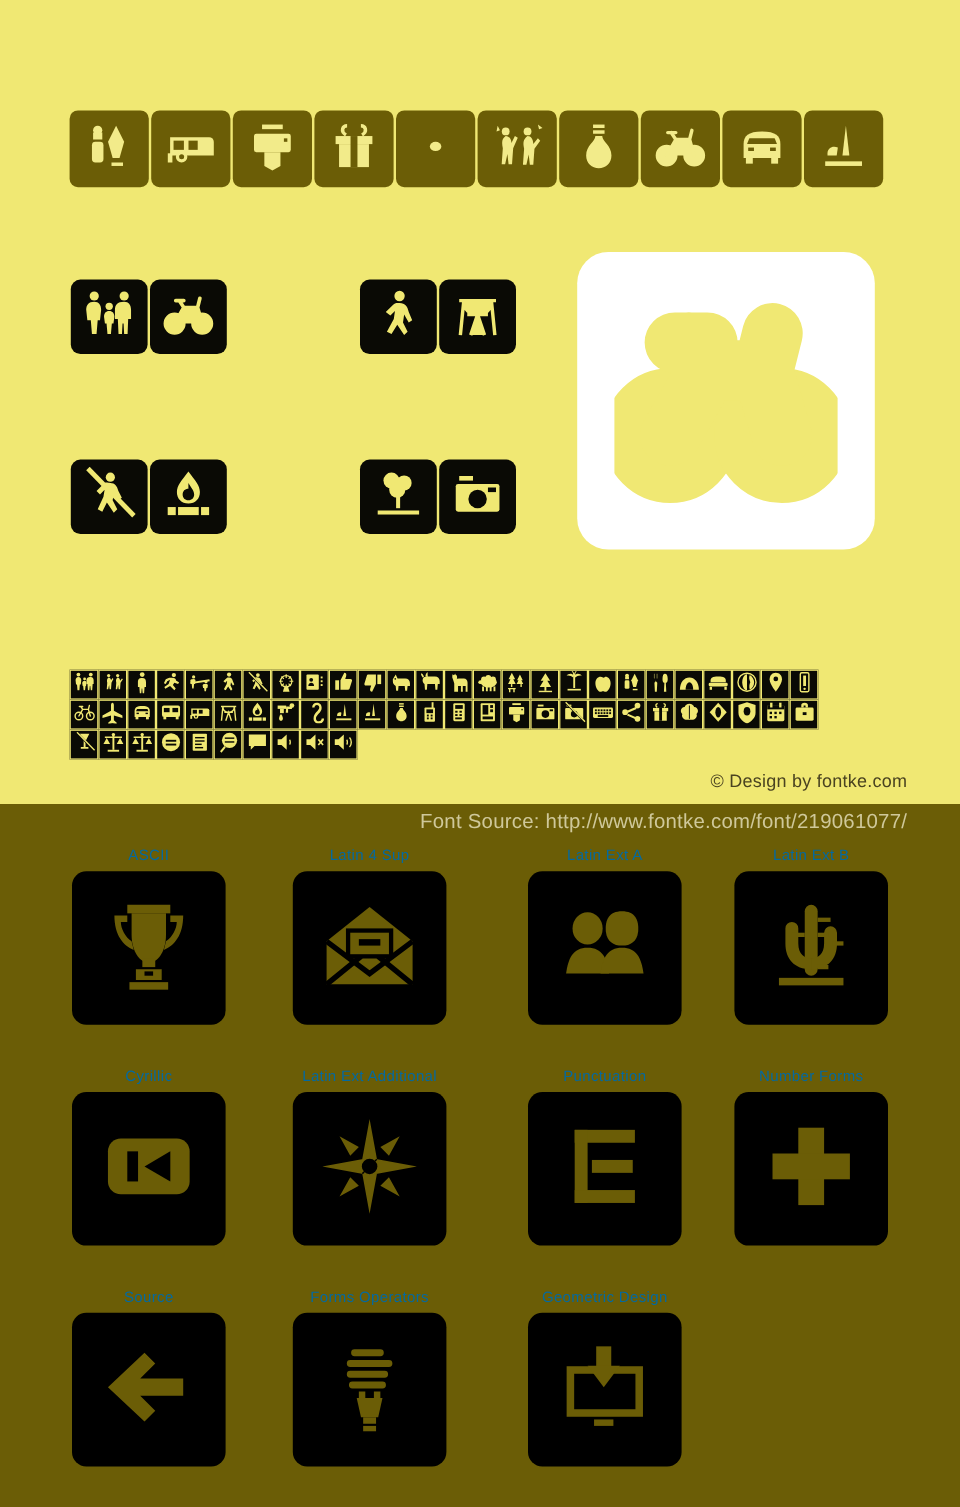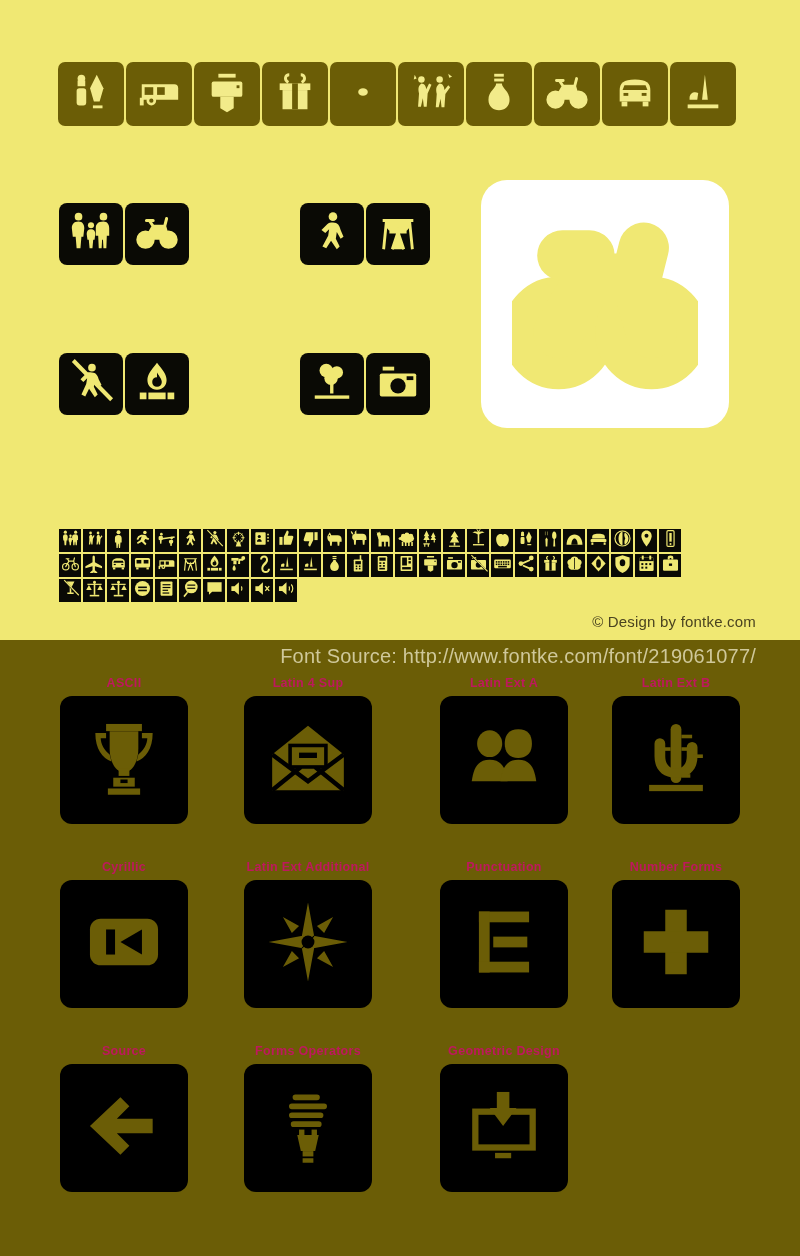--- a/index.html
+++ b/index.html
@@ -2,21 +2,21 @@
 <html><head>
 <meta charset="utf-8">
 <style>
   html,body{margin:0;padding:0;}
   body{
     width:800px;height:1256px;overflow:hidden;
     font-family:"Liberation Sans", sans-serif;
     background:#F0E873;
     position:relative;
   }
-  .page{position:relative;width:800px;height:1016px;}
+  .page{position:relative;width:800px;height:1016px;margin-top:30px;}
 
   
   .panel-top{position:absolute;left:0;top:0;width:800px;height:640px;background:#F0E873;}
   
   .panel-bottom{position:absolute;left:0;top:640px;width:800px;height:616px;background:#6B5D06;}
 
   
   .strip-top{position:absolute;left:58px;top:62px;display:flex;gap:2px;}
   .strip-top .tile{
     width:66px;height:64px;background:#6B5D06;border-radius:7px;
@@ -56,34 +56,34 @@
   }
   .cell svg{width:19px;height:19px;fill:#F0E873;}
 
   
   .credit{
     position:absolute;right:44px;top:613px;
     font-size:15px;color:#4a4320;letter-spacing:.2px;
   }
   .source{
     position:absolute;right:44px;top:645px;
-    font-size:20px;color:#CFC89A;letter-spacing:.2px;text-align:right;
+    font-size:17px;color:#CFC89A;letter-spacing:.2px;text-align:right;
   }
 
   
   .showcase{position:absolute;left:0;top:672px;width:800px;}
   .sc-row{position:relative;height:184px;}
   .sc-cell{position:absolute;top:0;width:184px;text-align:center;}
   .sc-cell.c0{left:32px;}
   .sc-cell.c1{left:216px;}
   .sc-cell.c2{left:412px;}
   .sc-cell.c3{left:584px;}
   .sc-label{
-    font-size:12.5px;color:#be185d;letter-spacing:.3px;
-    height:22px;line-height:22px;white-space:nowrap;font-weight:bold;
+    font-size:12.5px;color:#0369a1;letter-spacing:.3px;
+    height:22px;line-height:22px;white-space:nowrap;
   }
   .sc-tile{
     width:128px;height:128px;margin:2px auto 0;
     background:#000000;border-radius:12px;
     display:flex;align-items:center;justify-content:center;
   }
   .sc-tile svg{width:86px;height:86px;fill:#6B5D06;}
 </style>
 </head>
 <body>

